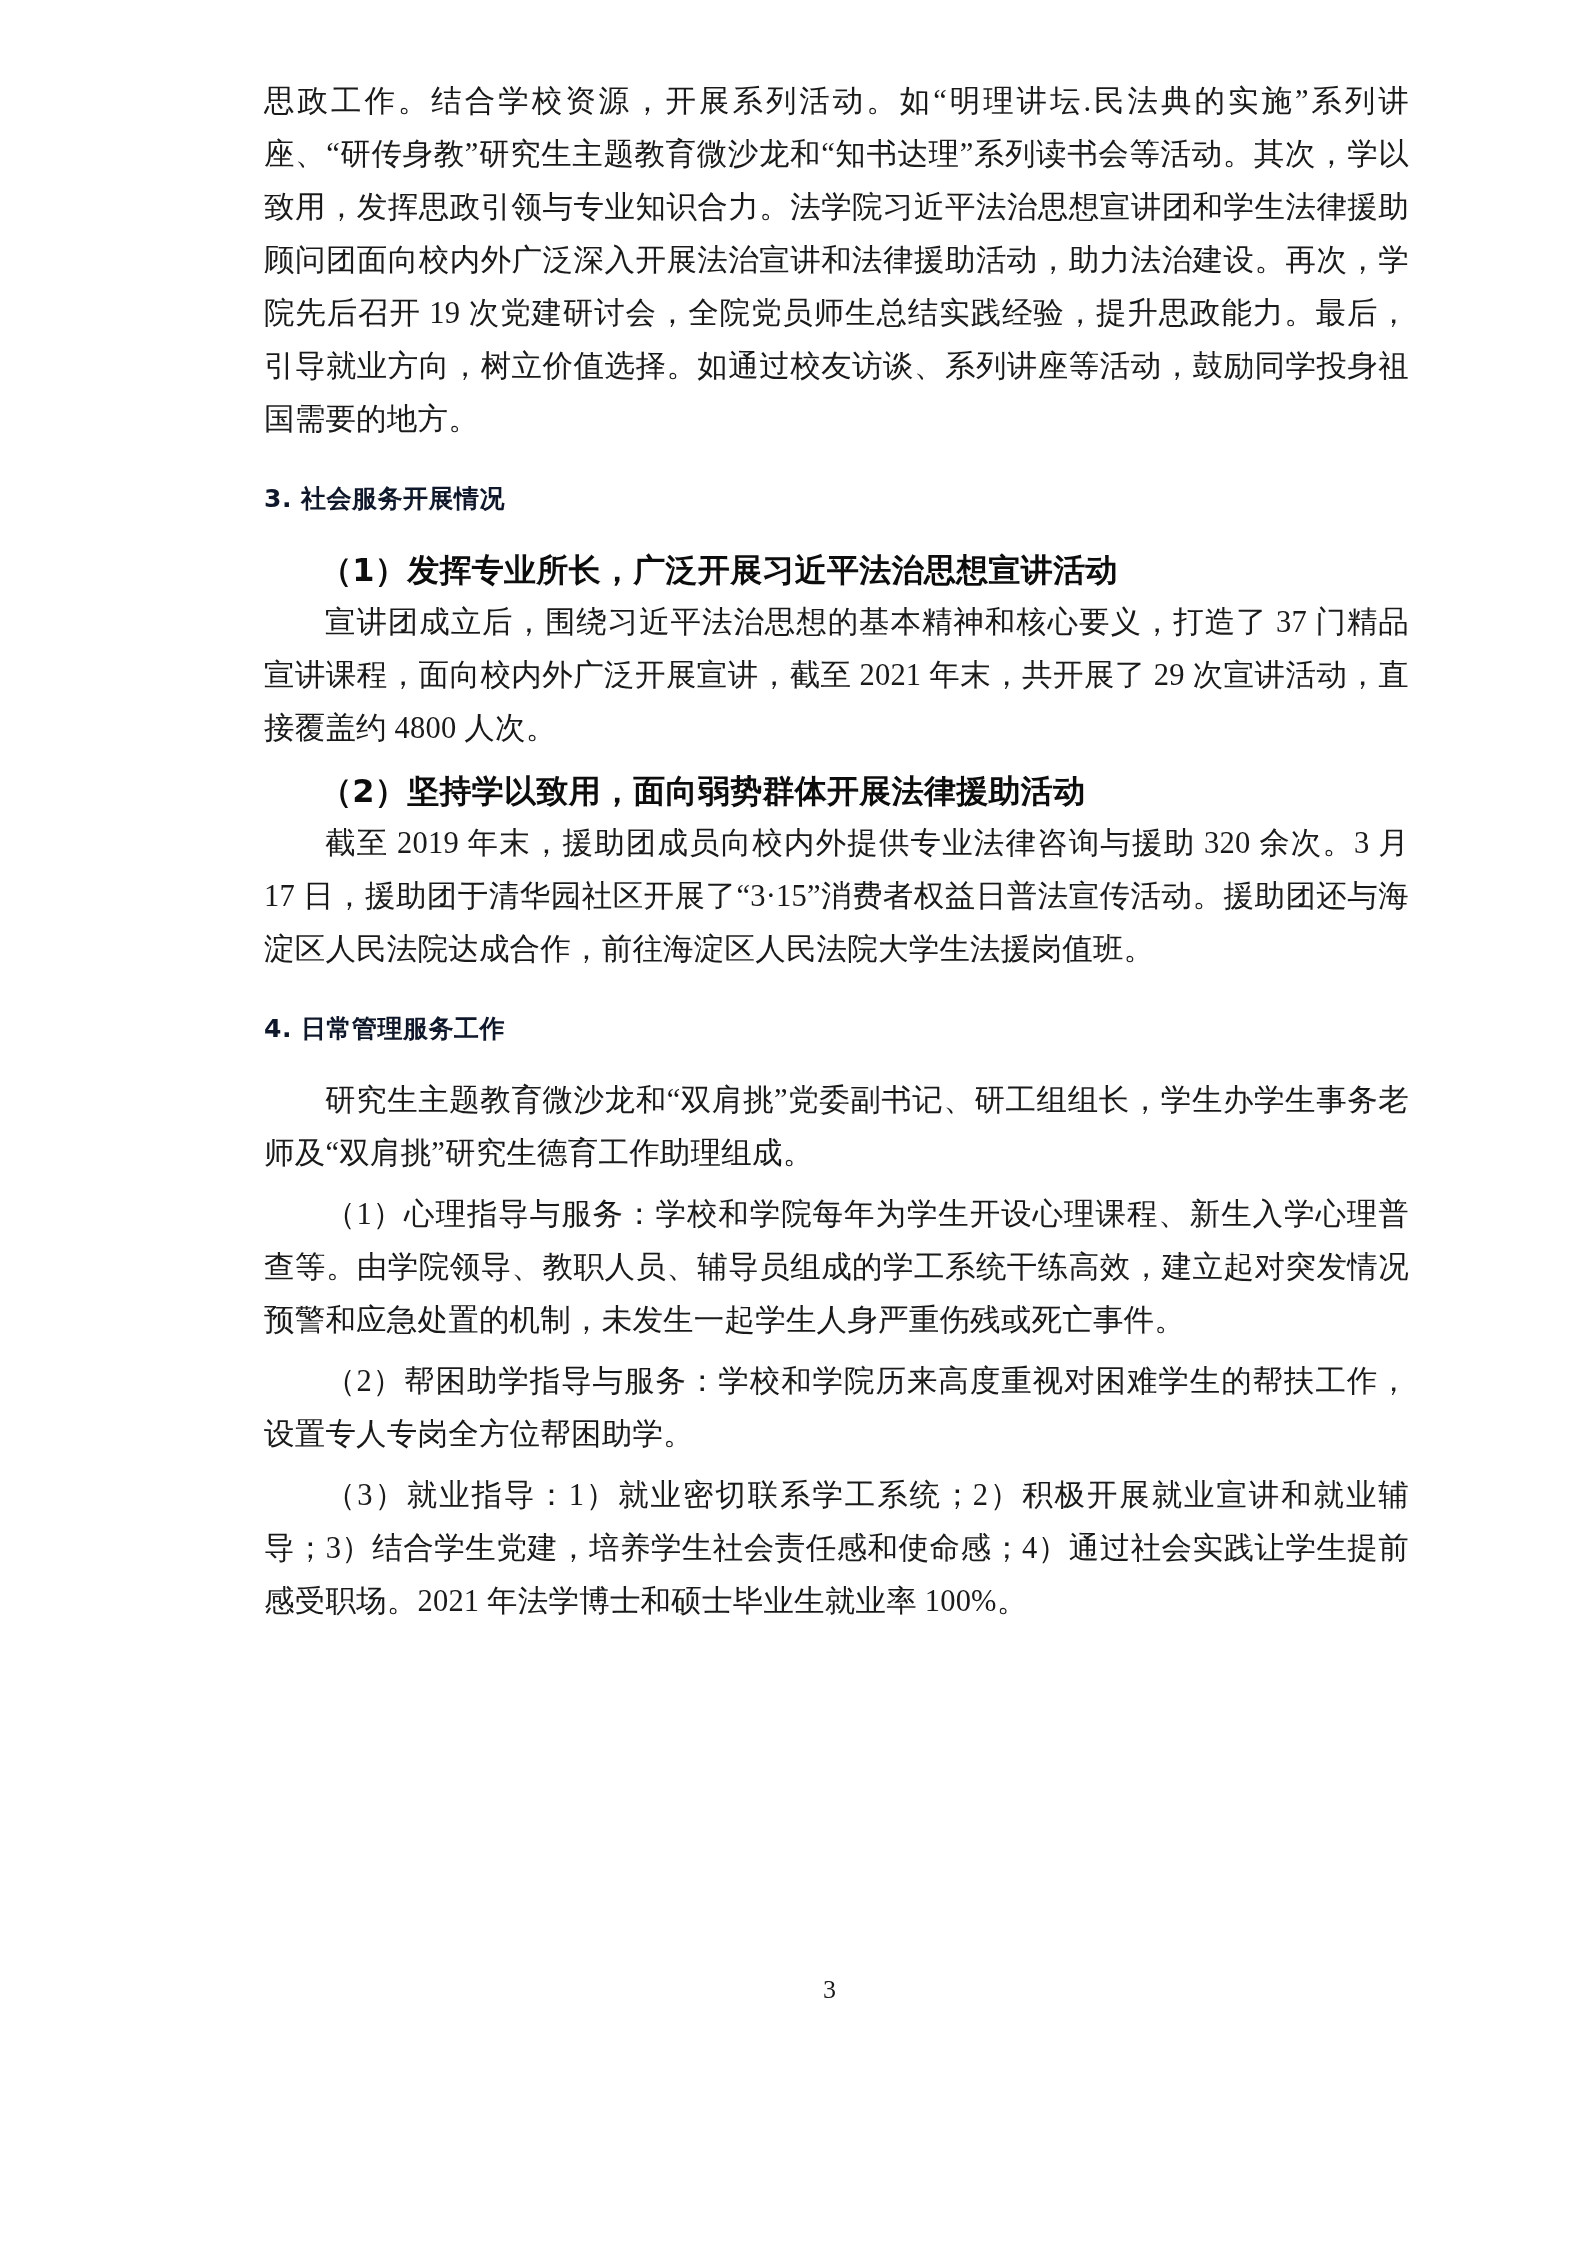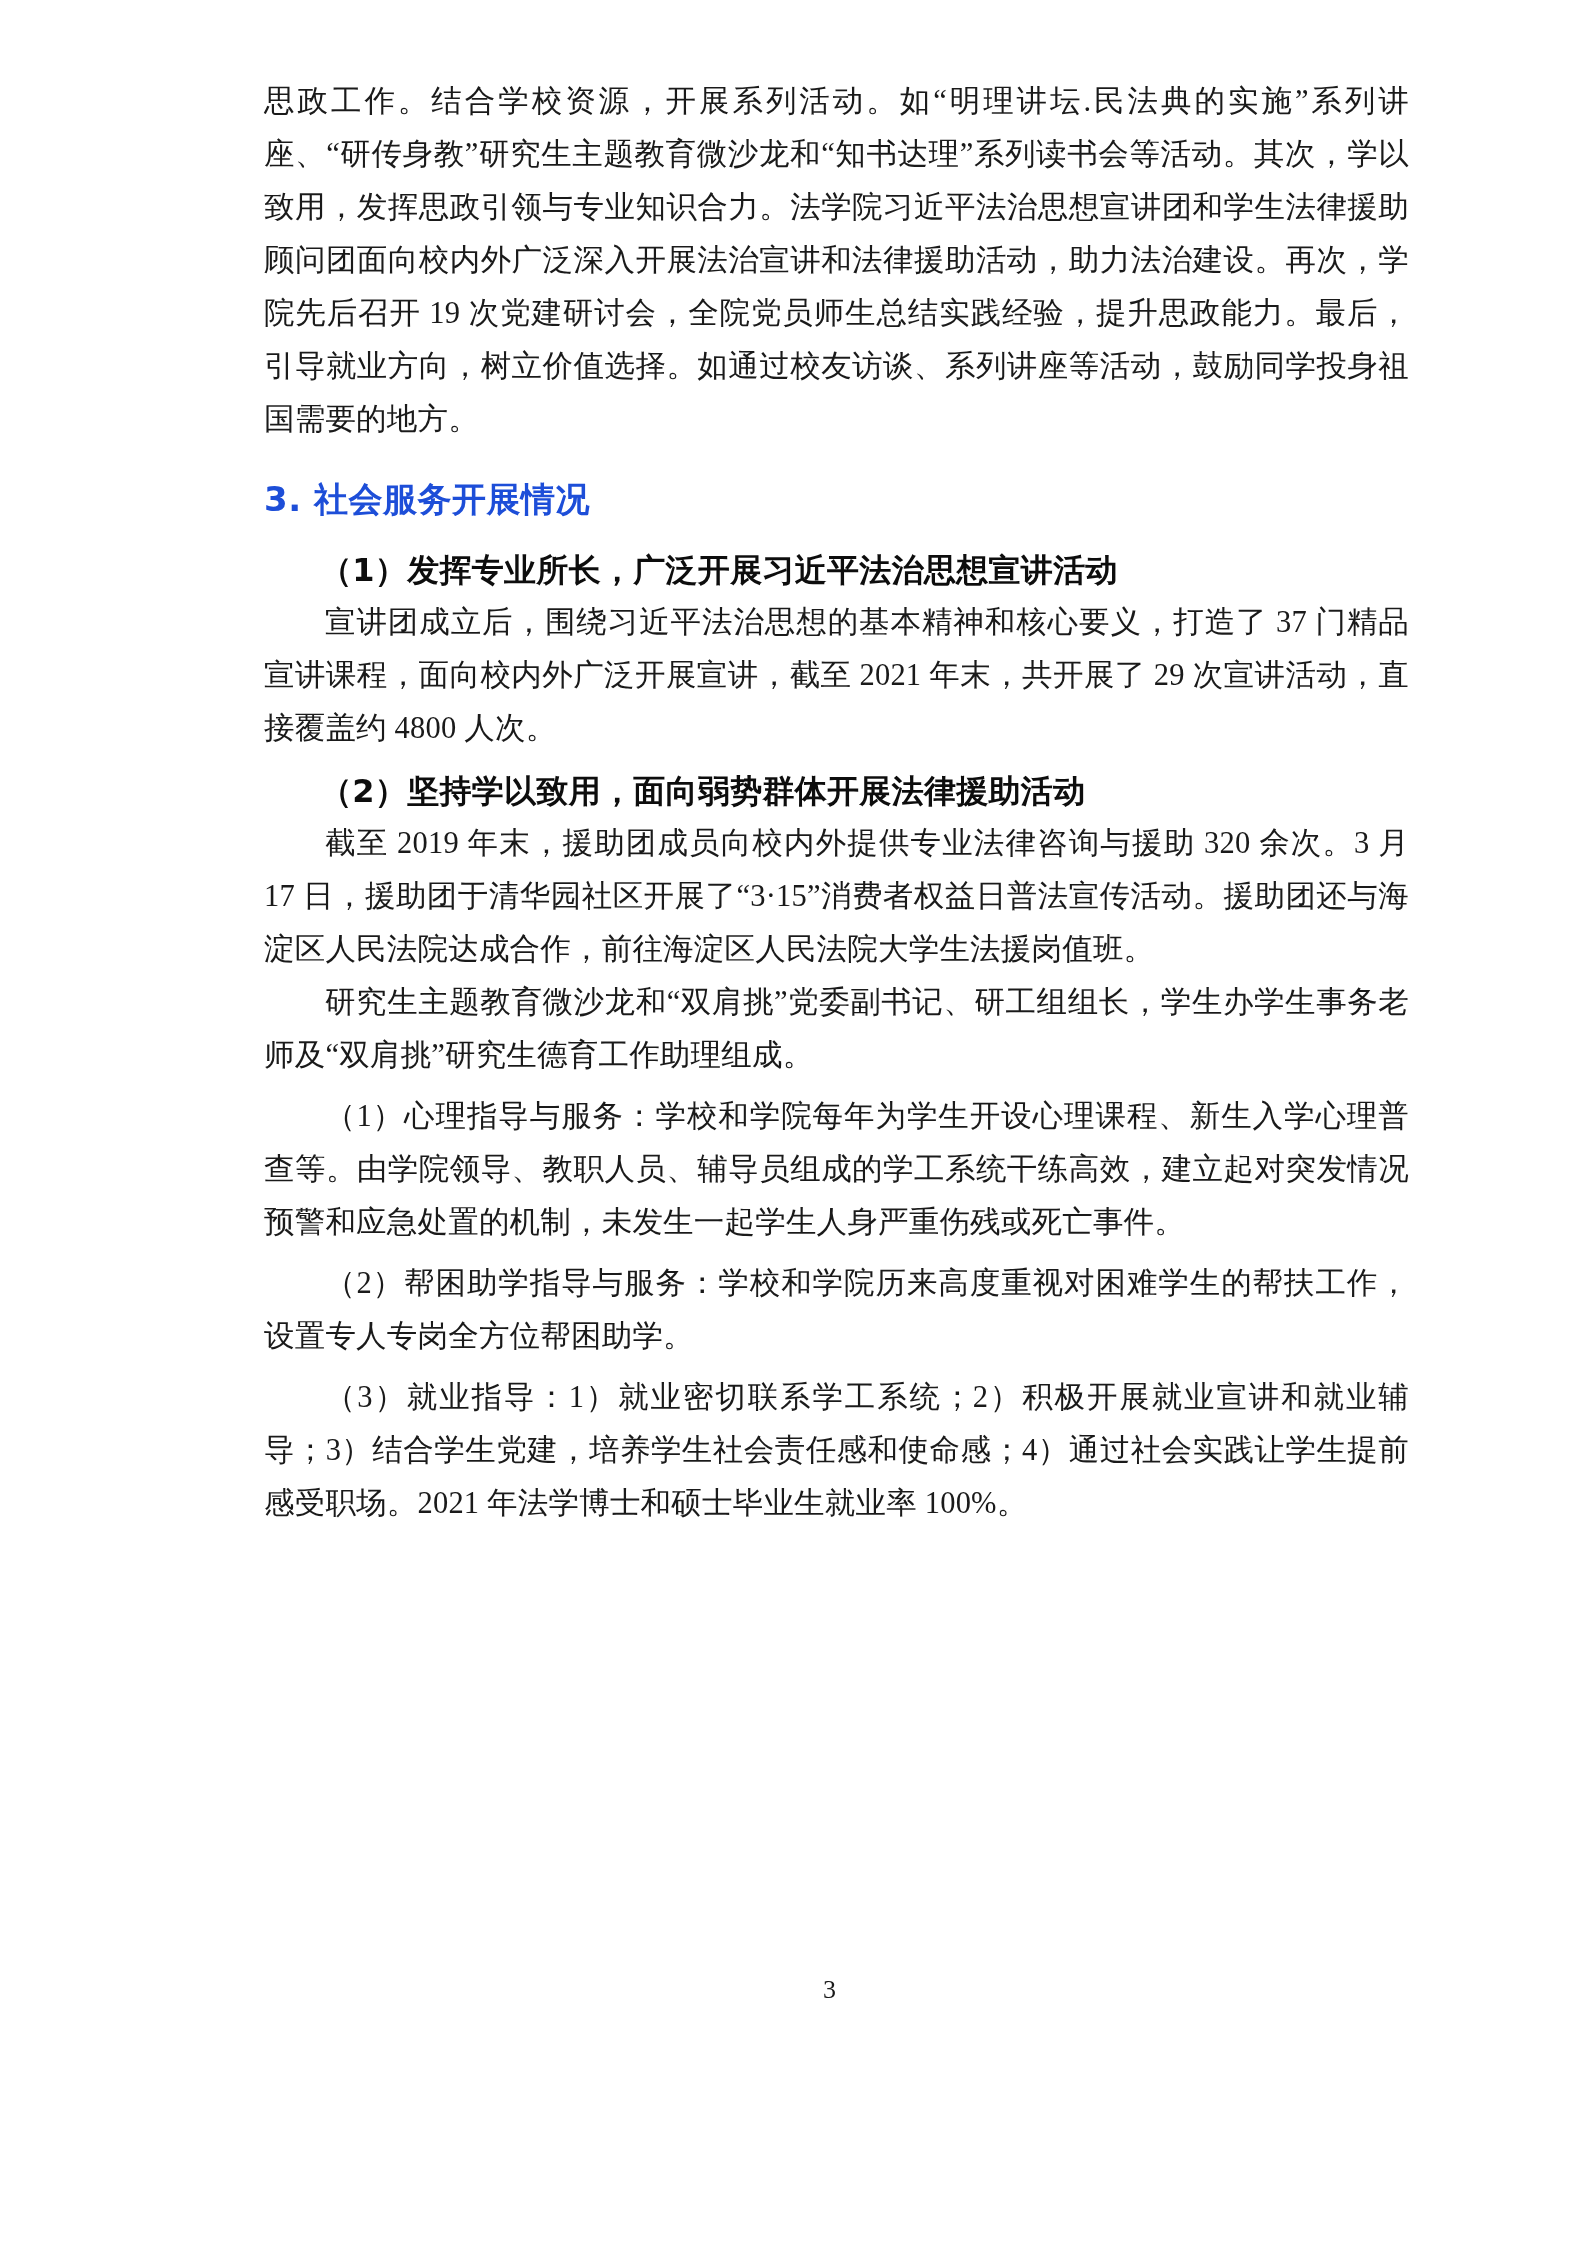--- a/index.html
+++ b/index.html
@@ -32,25 +32,25 @@
     text-align: justify;
     text-justify: inter-ideograph;
     letter-spacing: 0.2px;
   }
   p.indent {
     text-indent: 61px;
   }
   h2.heading {
     margin: 30px 0 22px 0;
     font-family: "DejaVu Sans", sans-serif;
-    font-size: 34px;
+    font-size: 25px;
     font-weight: bold;
     line-height: 46px;
     letter-spacing: 0.5px;
-    color: #1d4ed8;
+    color: #0f172a;
   }
   p.sub-heading {
     margin: 10px 0 0 0;
     font-family: "DejaVu Sans", sans-serif;
     font-size: 32px;
     font-weight: bold;
     line-height: 52px;
     text-indent: 56px;
     letter-spacing: 0.3px;
     color: #0d0d0d;
@@ -79,20 +79,21 @@
 
 
     <p class="sub-heading">（1）发挥专业所长，广泛开展习近平法治思想宣讲活动</p>
 
     <p class="body-text indent">宣讲团成立后，围绕习近平法治思想的基本精神和核心要义，打造了 37 门精品宣讲课程，面向校内外广泛开展宣讲，截至 2021 年末，共开展了 29 次宣讲活动，直接覆盖约 4800 人次。</p>
 
     <p class="sub-heading">（2）坚持学以致用，面向弱势群体开展法律援助活动</p>
 
     <p class="body-text indent">截至 2019 年末，援助团成员向校内外提供专业法律咨询与援助 320 余次。3 月 17 日，援助团于清华园社区开展了“3·15”消费者权益日普法宣传活动。援助团还与海淀区人民法院达成合作，前往海淀区人民法院大学生法援岗值班。</p>
 
+    <h2 class="heading">4. 日常管理服务工作</h2>
 
     <p class="body-text indent">研究生主题教育微沙龙和“双肩挑”党委副书记、研工组组长，学生办学生事务老师及“双肩挑”研究生德育工作助理组成。</p>
 
     <div class="gap-sm"></div>
 
     <p class="body-text indent">（1）心理指导与服务：学校和学院每年为学生开设心理课程、新生入学心理普查等。由学院领导、教职人员、辅导员组成的学工系统干练高效，建立起对突发情况预警和应急处置的机制，未发生一起学生人身严重伤残或死亡事件。</p>
 
     <div class="gap-sm"></div>
 
     <p class="body-text indent">（2）帮困助学指导与服务：学校和学院历来高度重视对困难学生的帮扶工作，设置专人专岗全方位帮困助学。</p>

